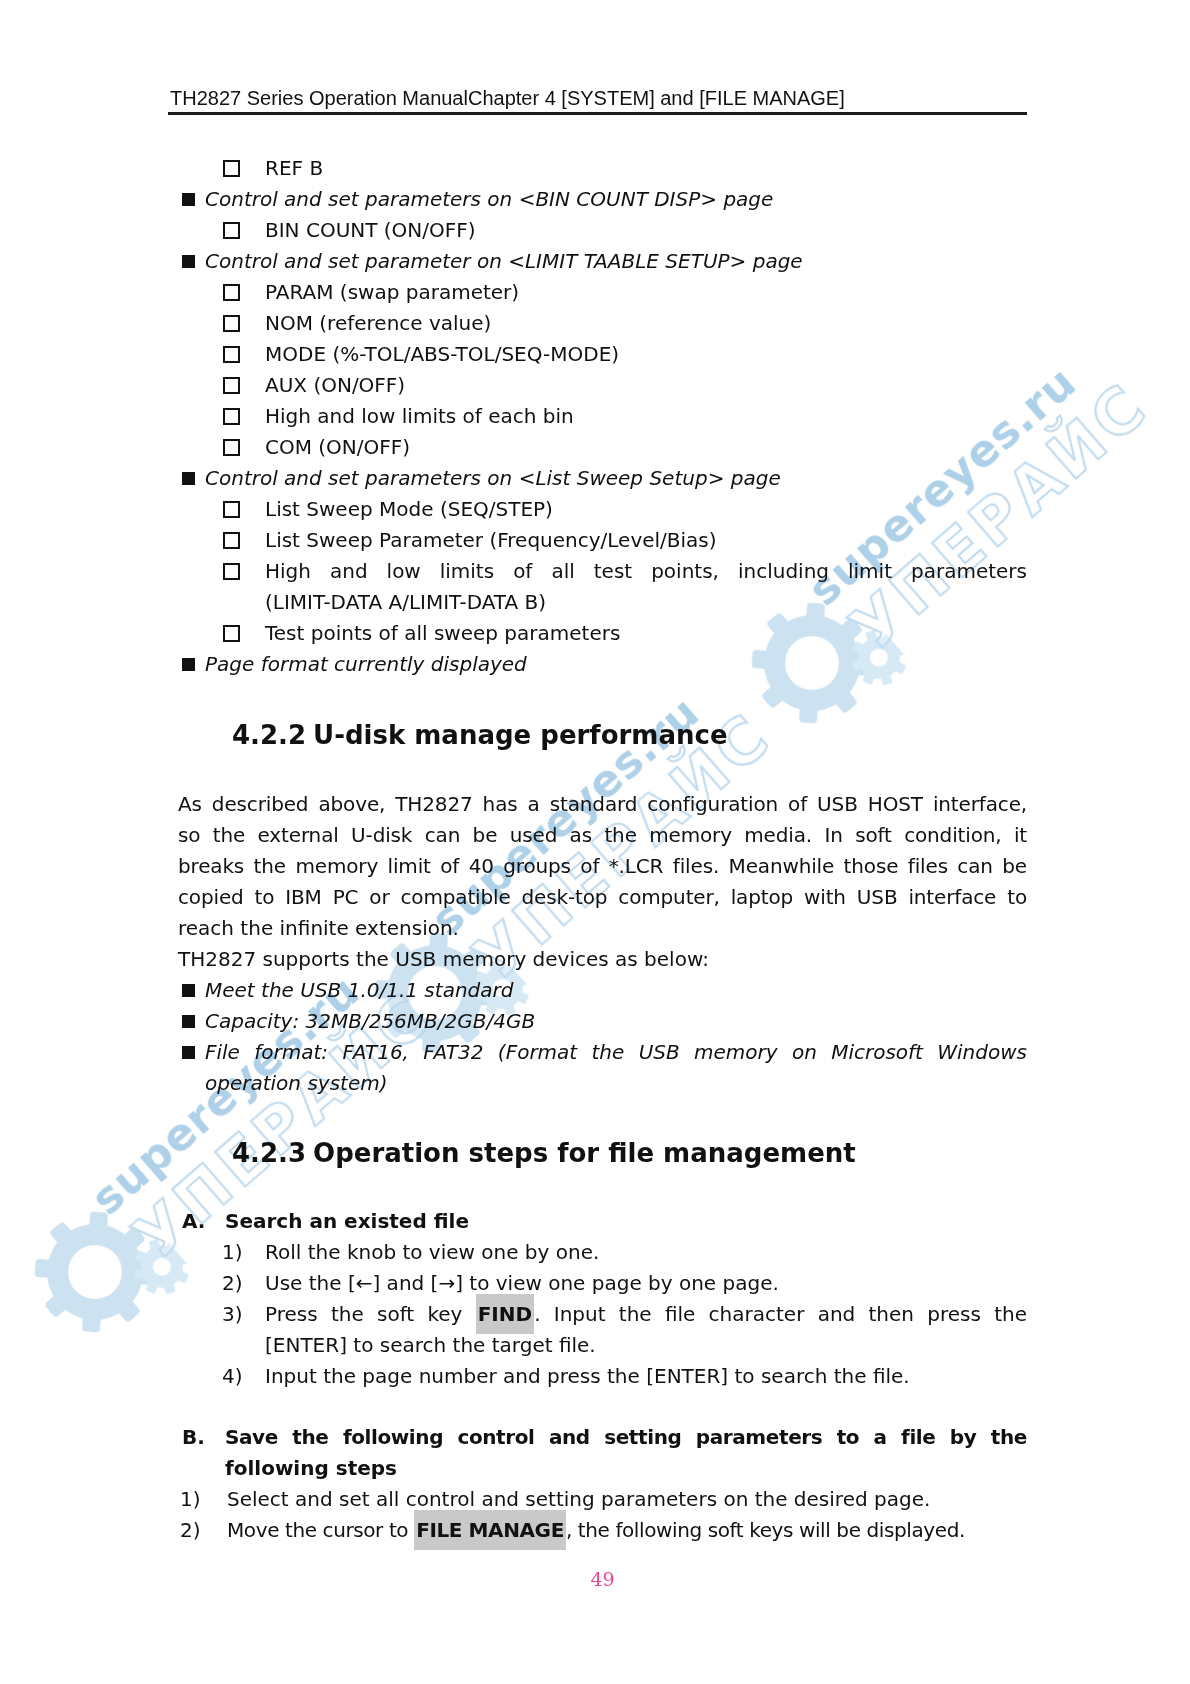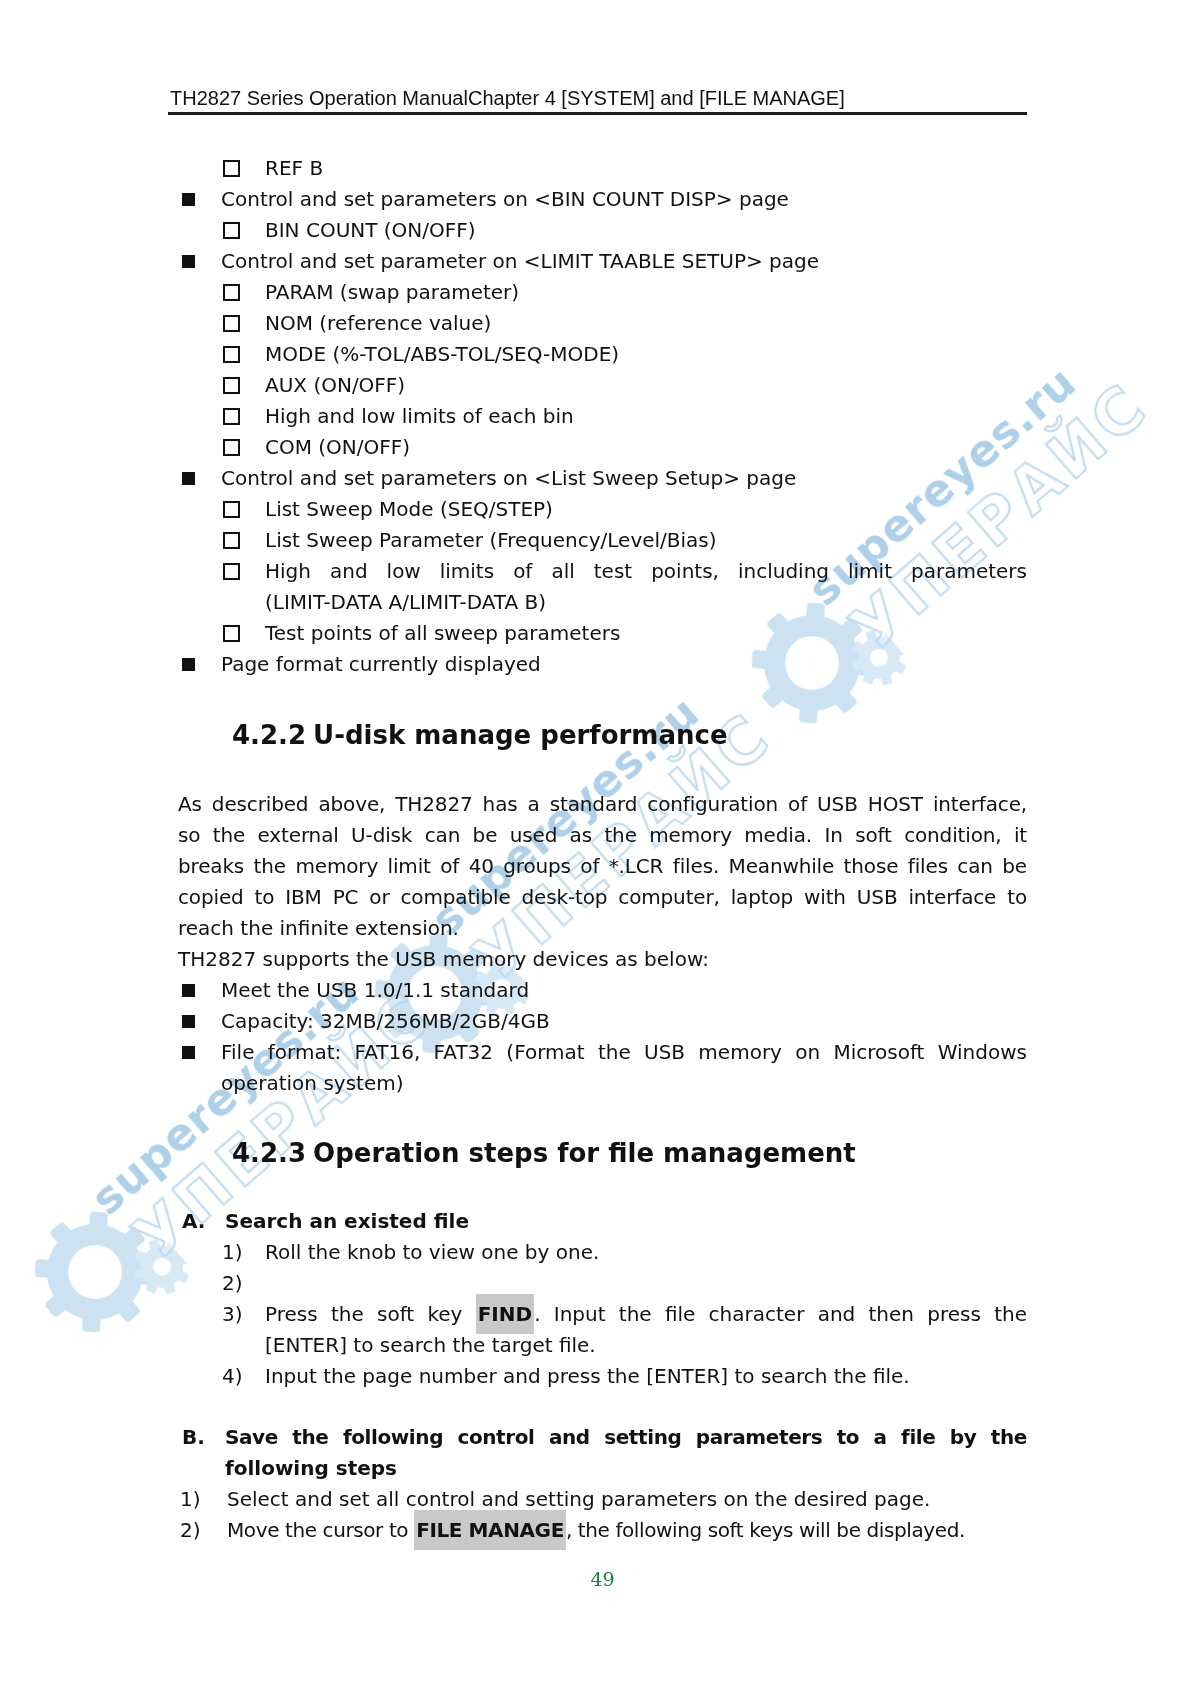--- a/index.html
+++ b/index.html
@@ -39,21 +39,21 @@
     font-family:"Liberation Sans",sans-serif;
     font-size:20px;line-height:20px;
     display:flex;
     margin-left:-8px;width:857px;
   }
   .rule{height:2.5px;background:#1c1c1c;margin-top:4px;margin-left:-10px;width:859px;}
 
   .row{position:relative;min-height:31px;}
   .mk-square{position:absolute;left:4px;top:9px;width:13px;height:13px;background:#111;}
   .mk-box{position:absolute;left:45px;top:7px;width:13px;height:13px;border:2.5px solid #111;background:transparent;}
-  .tx-l1{display:block;margin-left:43px;}
+  .tx-l1{display:block;margin-left:27px;font-style:italic;}
   .tx-l2{display:block;margin-left:87px;}
   .just{text-align:justify;text-align-last:justify;}
   .para-just{letter-spacing:-0.15px;}
   .tight{letter-spacing:-0.4px;}
 
   .checklist{margin-top:38px;}
   .heading{margin-top:38px;padding-left:54px;font-size:26px;line-height:34px;font-weight:700;white-space:nowrap;}
   .heading .htitle{margin-left:7px;}
   .para{margin-top:37px;}
   .h423{margin-top:37px;}
@@ -62,21 +62,21 @@
 
   .lbl{position:absolute;left:4px;top:0;font-weight:700;}
   .ttl{display:block;margin-left:47px;font-weight:700;}
   .num-a{position:absolute;left:44px;top:0;}
   .tx-a{display:block;margin-left:87px;}
   .num-b{position:absolute;left:2px;top:0;}
   .tx-b{display:block;margin-left:49px;}
 
   .softkey{background:#c9c9c9;font-weight:700;padding:8px 2px;}
 
-  .footer{margin-top:21px;text-align:center;font-family:"DejaVu Serif","Liberation Serif",serif;font-size:19px;line-height:25px;color:#15803d;}
+  .footer{margin-top:21px;text-align:center;font-family:"DejaVu Serif","Liberation Serif",serif;font-size:19px;line-height:25px;color:#ec4899;}
 </style>
 </head>
 <body>
 
 <div class="page">
 
   <div class="wm-layer">
     <div class="wm" style="left:812px;top:663px;">
       <svg class="wm-gear" width="150" height="150" viewBox="-75 -75 150 150">
         <g fill="#c3ddef">
@@ -291,20 +291,21 @@
       <div class="row">
         <span class="lbl">A.</span>
         <span class="ttl">Search an existed file</span>
       </div>
       <div class="row">
         <span class="num-a">1)</span>
         <span class="tx-a">Roll the knob to view one by one.</span>
       </div>
       <div class="row">
         <span class="num-a">2)</span>
+        <span class="tx-a">Use the [←] and [→] to view one page by one page.</span>
       </div>
       <div class="row">
         <span class="num-a">3)</span>
         <span class="tx-a just"><span>Press the soft key </span><span class="softkey">FIND</span><span>. Input the file character and then press the</span></span>
         <span class="tx-a">[ENTER] to search the target file.</span>
       </div>
       <div class="row">
         <span class="num-a">4)</span>
         <span class="tx-a">Input the page number and press the [ENTER] to search the file.</span>
       </div>

